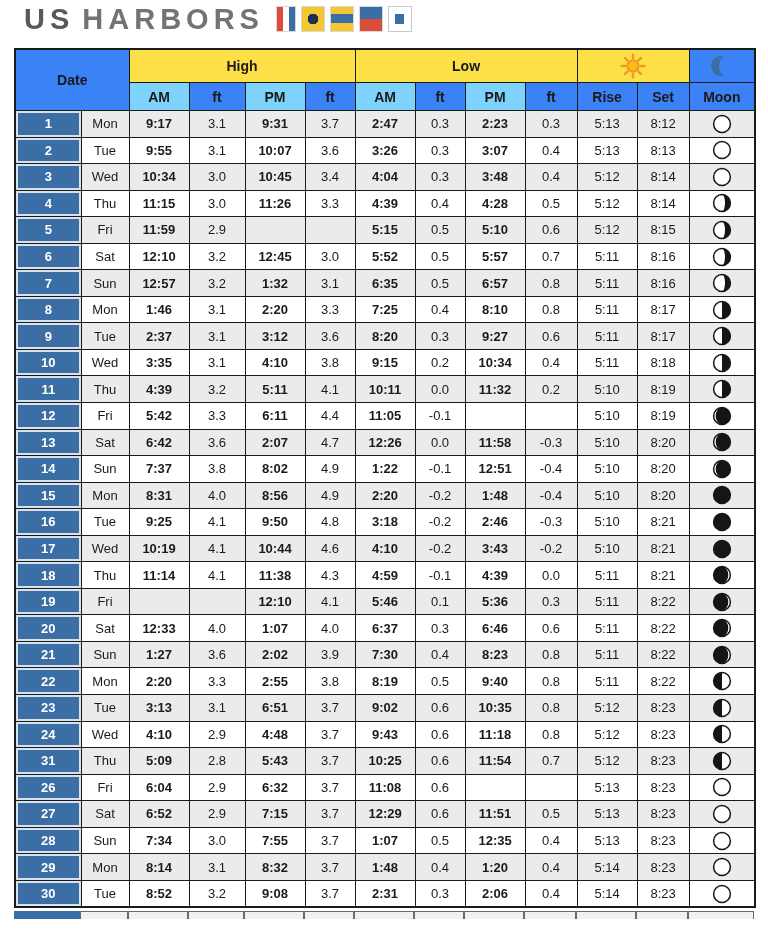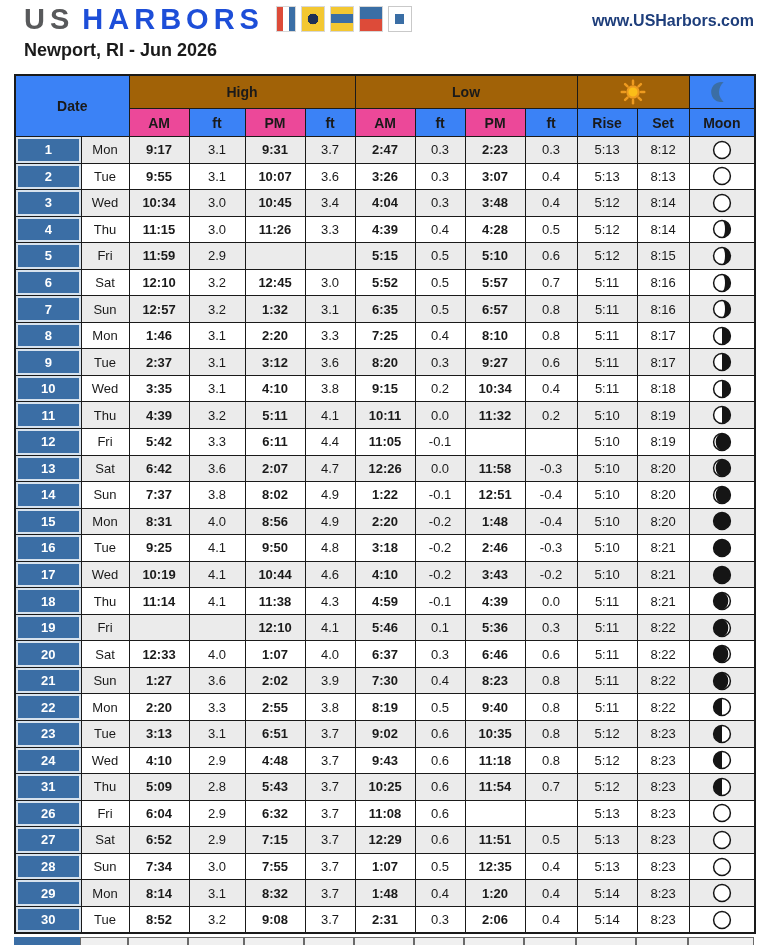--- a/index.html
+++ b/index.html
@@ -4,38 +4,38 @@
 <style>
   html,body{margin:0;padding:0;}
   body{
     width:768px;height:945px;background:#ffffff;overflow:hidden;
     font-family:"Liberation Sans", sans-serif;color:#1a1a1a;
   }
   .topbar{display:flex;justify-content:space-between;align-items:flex-start;padding:3px 14px 0 24px;}
   .logo{display:flex;align-items:center;}
   .logo-text{font-weight:bold;font-size:29px;line-height:32px;letter-spacing:5px;white-space:nowrap;}
   .logo-us{color:#58595B;margin-right:8px;text-align:right;}
-  .logo-harbors{color:#1d4ed8;}
+  .logo-harbors{color:#737373;}
   .flags{display:flex;gap:5px;align-items:center;margin-left:12px;}
   .flag{width:24px;height:26px;box-sizing:border-box;border:1px solid #d8d8d8;}
   .flag-t{width:20px;background:linear-gradient(90deg,#DD4B39 0 33%,#ffffff 33% 66%,#3A6EA5 66% 100%);}
   .flag-i{background:radial-gradient(circle at 50% 50%, #1d2f55 0 33%, #F3C731 34%);}
   .flag-d{background:linear-gradient(180deg,#F3C731 0 31%,#3A6EA5 31% 67%,#F3C731 67%);}
   .flag-e{background:linear-gradient(180deg,#3A6EA5 0 50%,#DD4B39 50%);}
   .flag-s{background:linear-gradient(#3A6EA5,#3A6EA5) center / 42% 42% no-repeat,#ffffff;border-color:#c9c9c9;}
   .website{font-weight:bold;font-size:16px;color:#1E3E7B;margin-top:9px;}
   .page-title{font-weight:bold;font-size:18px;padding:5px 0 0 24px;}
 
   table{border-collapse:collapse;table-layout:fixed;width:740px;margin:13px 0 0 14px;border:2px solid #1a1a1a;}
   th,td{border:1px solid #1a1a1a;text-align:center;vertical-align:middle;padding:0;overflow:hidden;}
   thead th{font-weight:bold;background:#3b82f6;}
   thead tr.r1 th{height:32px;font-size:14px;}
   thead tr.r2 th{height:27px;font-size:14px;}
-  th.section{background:#a16207;}
-  th.ampm{background:#ec4899;}
+  th.section{background:#fde047;}
+  th.ampm{background:#7dd3fc;}
   tbody td{height:25.55px;font-size:13px;background-clip:padding-box;}
   tbody tr:nth-child(odd) td{background-color:#EBEBEB;}
   tbody tr:nth-child(even) td{background-color:#ffffff;}
   tbody td.day-num{background-color:#3B6EA5 !important;color:#ffffff;font-weight:bold;box-shadow:inset 0 0 0 2px rgba(255,255,255,0.8);}
   tbody td.time{font-weight:bold;}
   td.moon svg,th svg{display:block;margin:0 auto;}
   .cutrow{display:flex;width:740px;margin:3px 0 0 14px;height:8px;overflow:hidden;}
   .cutrow span{box-sizing:border-box;height:16px;border:1px solid #6a6a6a;border-bottom:none;background:#f0f0f0;flex:0 0 auto;}
   .cutrow span:first-child{background:#3B6EA5;border-color:#3B6EA5;}
 </style>
@@ -47,24 +47,22 @@
     <div class="logo">
       <span class="logo-text"><span class="logo-us">US</span><span class="logo-harbors">HARBORS</span></span>
       <span class="flags">
         <span class="flag flag-t"></span>
         <span class="flag flag-i"></span>
         <span class="flag flag-d"></span>
         <span class="flag flag-e"></span>
         <span class="flag flag-s"></span>
       </span>
     </div>
-    <div class="website">www.USHarbors.com</div>
   </div>
 
-  <div class="page-title">Newport, RI - Jun 2026</div>
 
   <table>
     <colgroup>
       <col style="width:66px">
         <col style="width:48px">
       <col style="width:60px">
         <col style="width:56px">
         <col style="width:60px">
         <col style="width:50px">
       <col style="width:60px">

